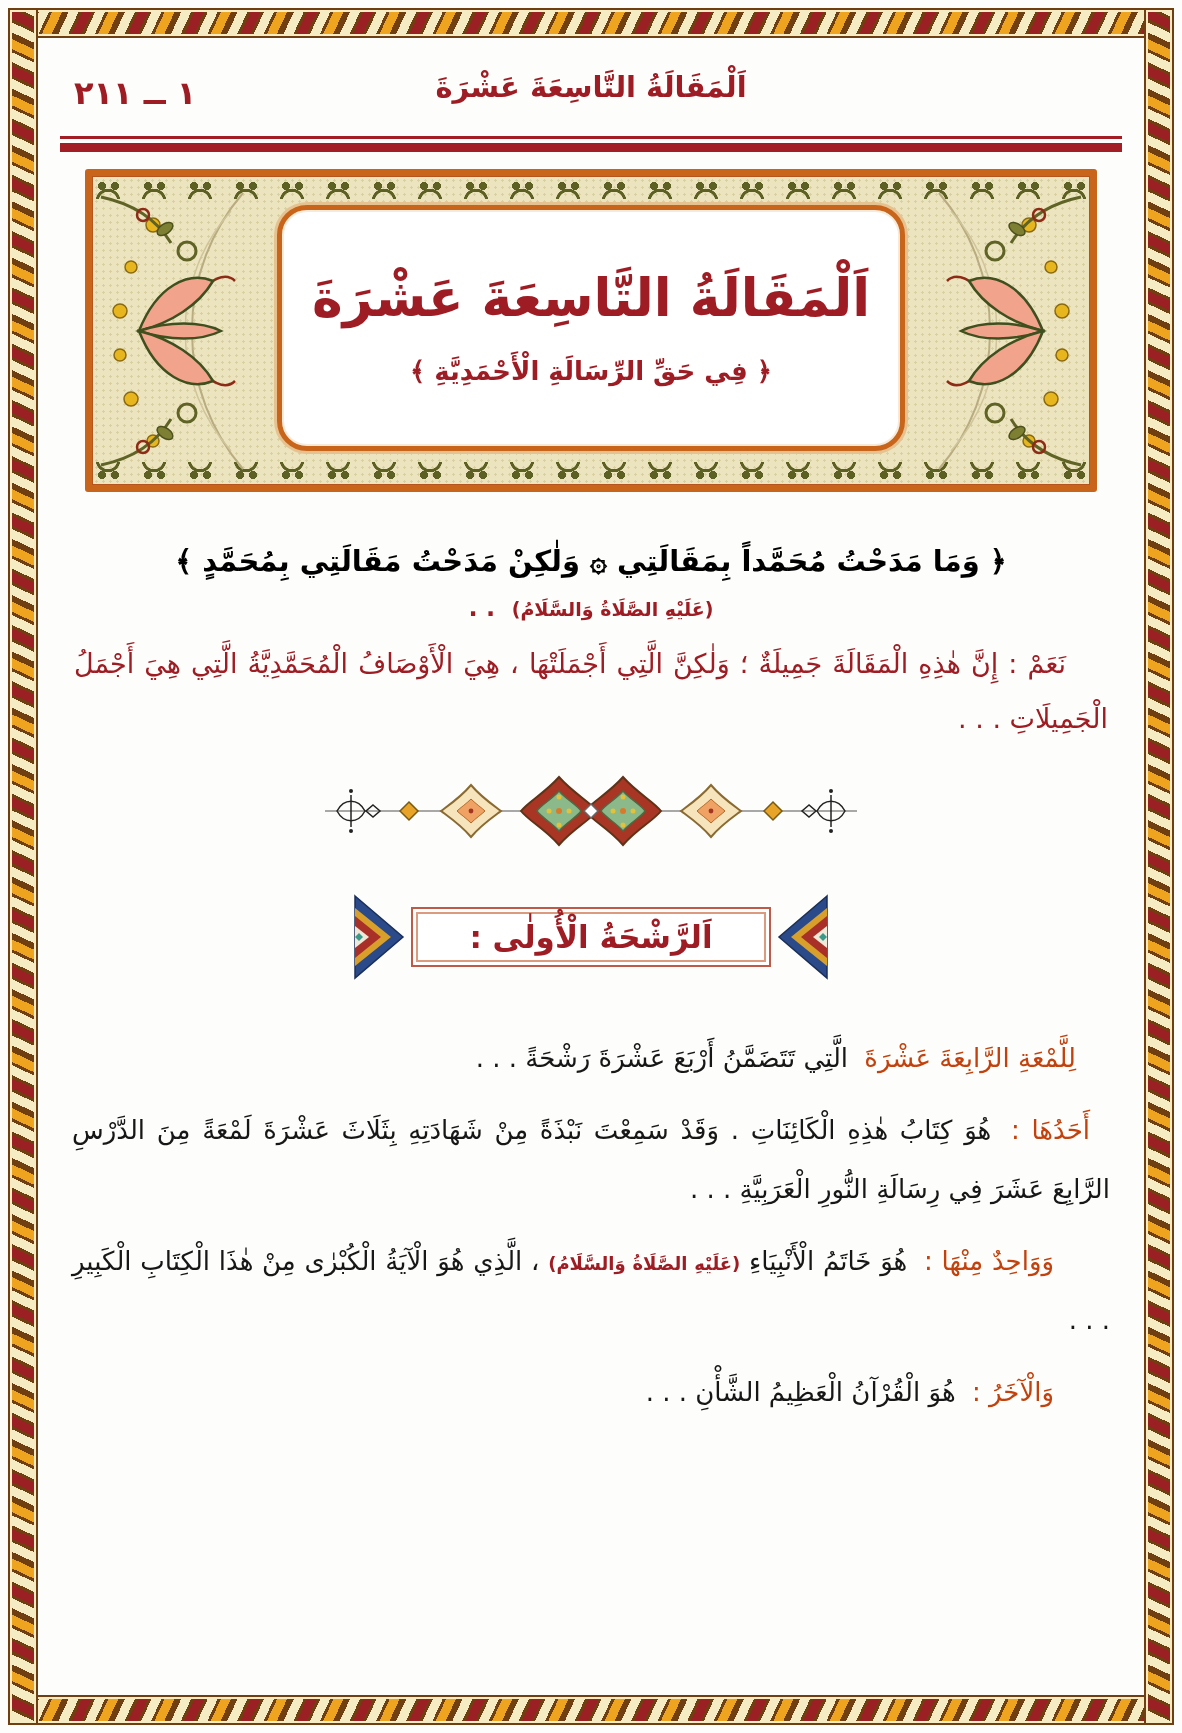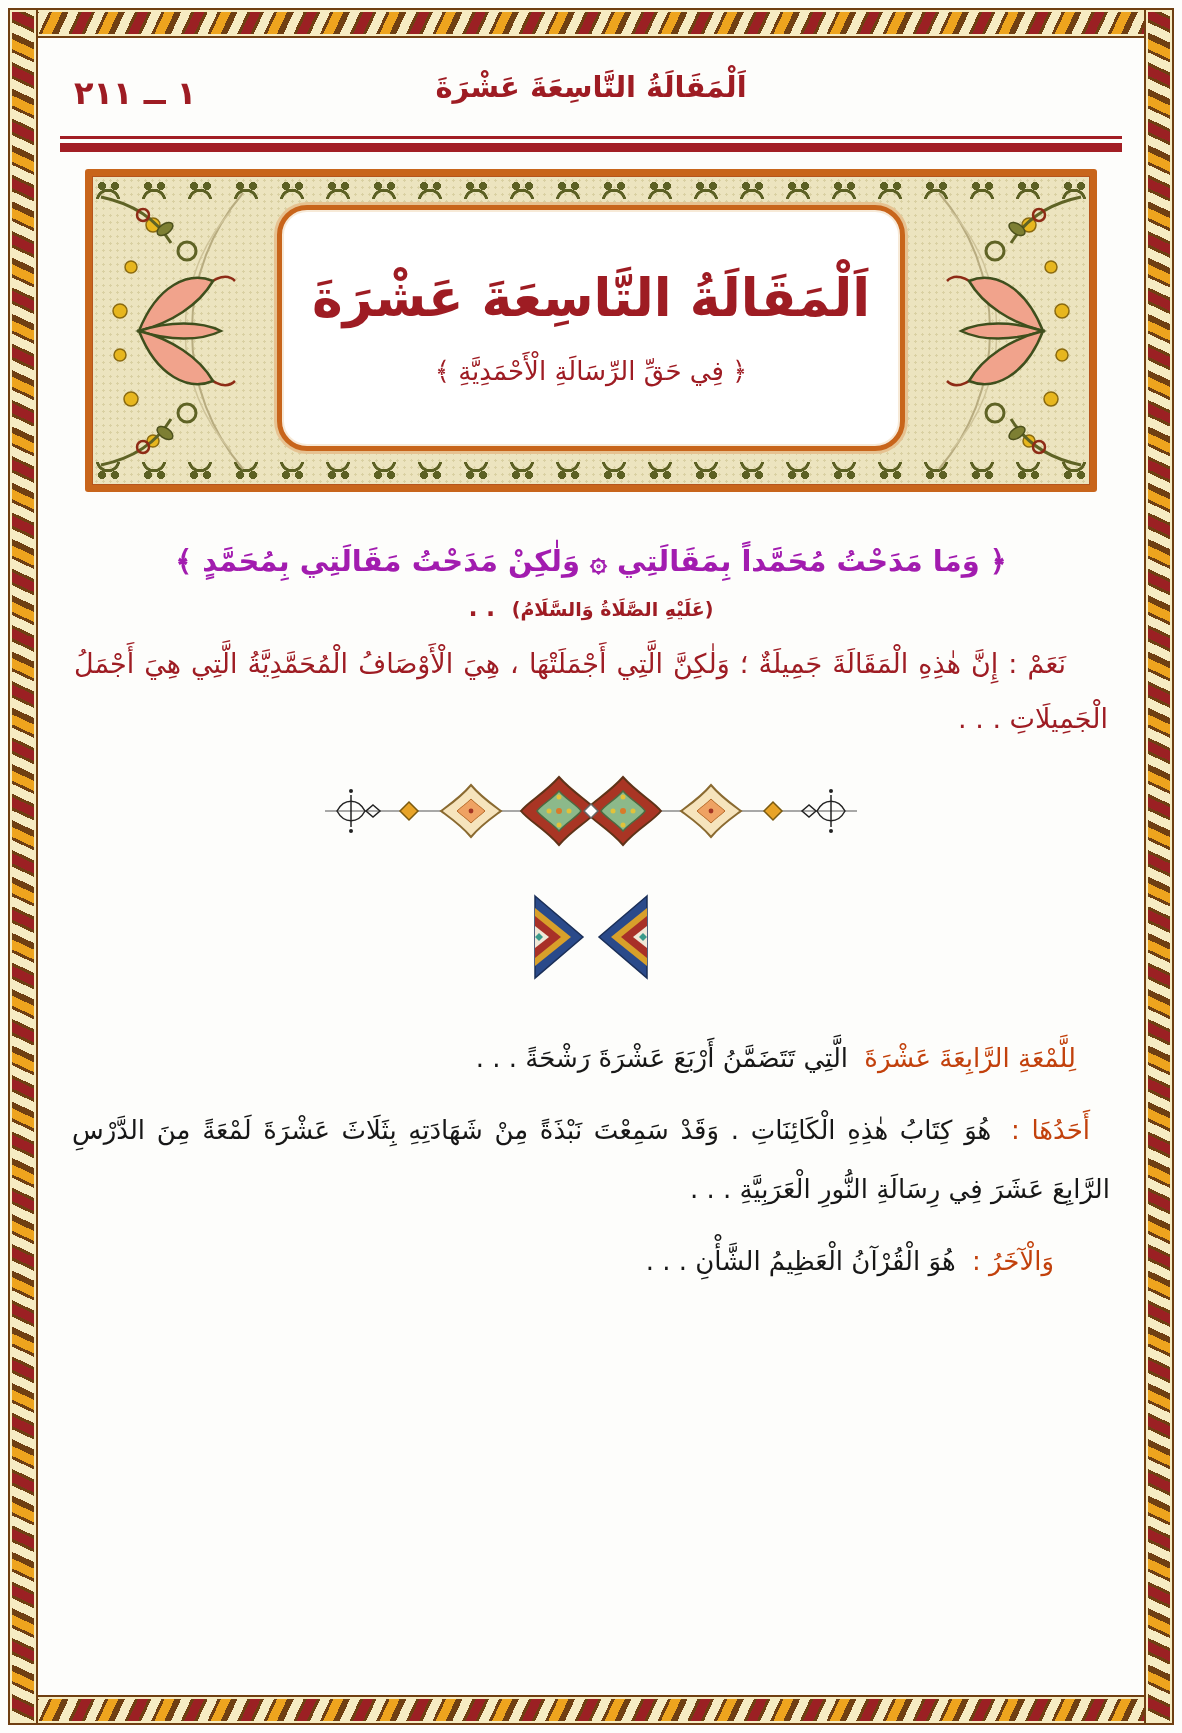--- a/index.html
+++ b/index.html
@@ -46,24 +46,24 @@
   .scallop.top{top:2px;}
   .scallop.bot{bottom:2px;transform:scaleY(-1);}
   .sideflower{position:absolute;top:12px;height:284px;width:158px;}
   .sideflower.left{left:2px;}
   .sideflower.right{right:2px;transform:scaleX(-1);}
   .panel{position:relative;z-index:2;width:618px;height:236px;margin:28px auto 0;
     background:#fff;border:5px solid #c8651b;border-radius:30px;
     box-shadow:0 0 0 3px #e6c291, inset 0 0 0 2px #f7ead8;
     display:flex;flex-direction:column;align-items:center;justify-content:center;gap:28px;}
   .panel-title{color:#9e1c23;font-weight:bold;font-size:52px;line-height:1.1;text-align:center;}
-  .panel-sub{color:#9e1c23;font-weight:normal;font-size:26px;text-align:center;}
-
-  
-  .verse{margin:52px 10px 0;text-align:center;color:#a21caf;font-weight:bold;font-size:29px;}
+  .panel-sub{color:#9e1c23;font-weight:bold;font-size:26px;text-align:center;}
+
+  
+  .verse{margin:52px 10px 0;text-align:center;color:#000000;font-weight:bold;font-size:29px;}
   .salawat-line{margin-top:16px;text-align:center;color:#9e1c23;font-size:19px;font-weight:bold;}
   .salawat-line .dots{font-size:24px;letter-spacing:4px;margin-right:10px;}
   .intro{margin:14px 14px 0;color:#9e1c23;font-weight:normal;font-size:27px;line-height:2.05;
     text-align:justify;text-indent:42px;}
 
   
   .divider{display:block;margin:26px auto 0;}
 
   
   .sect{display:flex;justify-content:center;align-items:center;margin-top:40px;height:96px;}
@@ -219,35 +219,42 @@
   </svg>
 
   <div class="sect">
     <svg class="sect-orn" viewBox="0 0 58 86">
       <path d="M56,2 L8,43 L56,84 Z" fill="#2a4a8a" stroke="#1a2f58" stroke-width="1.5"></path>
       <path d="M56,14 L20,43 L56,72 Z" fill="#d8a02a"></path>
       <path d="M56,22 L30,43 L56,64 Z" fill="#a83028"></path>
       <path d="M56,32 L42,43 L56,54 Z" fill="#f0e8d8"></path>
       <polygon points="52,39 56,43 52,47 48,43" fill="#3a9a8a"></polygon>
     </svg>
+    <div class="sect-box">اَلرَّشْحَةُ الْأُولٰى :</div>
     <svg class="sect-orn right" viewBox="0 0 58 86">
       <path d="M56,2 L8,43 L56,84 Z" fill="#2a4a8a" stroke="#1a2f58" stroke-width="1.5"></path>
       <path d="M56,14 L20,43 L56,72 Z" fill="#d8a02a"></path>
       <path d="M56,22 L30,43 L56,64 Z" fill="#a83028"></path>
       <path d="M56,32 L42,43 L56,54 Z" fill="#f0e8d8"></path>
       <polygon points="52,39 56,43 52,47 48,43" fill="#3a9a8a"></polygon>
     </svg>
   </div>
 
   <p class="para first single ind1">
     <span class="lead">لِلَّمْعَةِ الرَّابِعَةَ عَشْرَةَ</span>
     <span>الَّتِي تَتَضَمَّنُ أَرْبَعَ عَشْرَةَ رَشْحَةً . . .</span>
   </p>
   <p class="para ind3">
     <span class="lead">أَحَدُهَا :</span>
     <span>هُوَ كِتَابُ هٰذِهِ الْكَائِنَاتِ . وَقَدْ سَمِعْتَ نَبْذَةً مِنْ شَهَادَتِهِ بِثَلَاثَ عَشْرَةَ لَمْعَةً مِنَ الدَّرْسِ الرَّابِعَ عَشَرَ فِي رِسَالَةِ النُّورِ الْعَرَبِيَّةِ . . .</span>
   </p>
+  <p class="para ind4">
+    <span class="lead">وَوَاحِدٌ مِنْهَا :</span>
+    <span>هُوَ خَاتَمُ الْأَنْبِيَاءِ</span>
+    <span class="inline-salawat">(عَلَيْهِ الصَّلَاةُ وَالسَّلَامُ)</span>
+    <span>، الَّذِي هُوَ الْآيَةُ الْكُبْرٰى مِنْ هٰذَا الْكِتَابِ الْكَبِيرِ . . .</span>
+  </p>
   <p class="para single ind4">
     <span class="lead">وَالْآخَرُ :</span>
     <span>هُوَ الْقُرْآنُ الْعَظِيمُ الشَّأْنِ . . .</span>
   </p>
 
 </div>
 
 </body></html>

